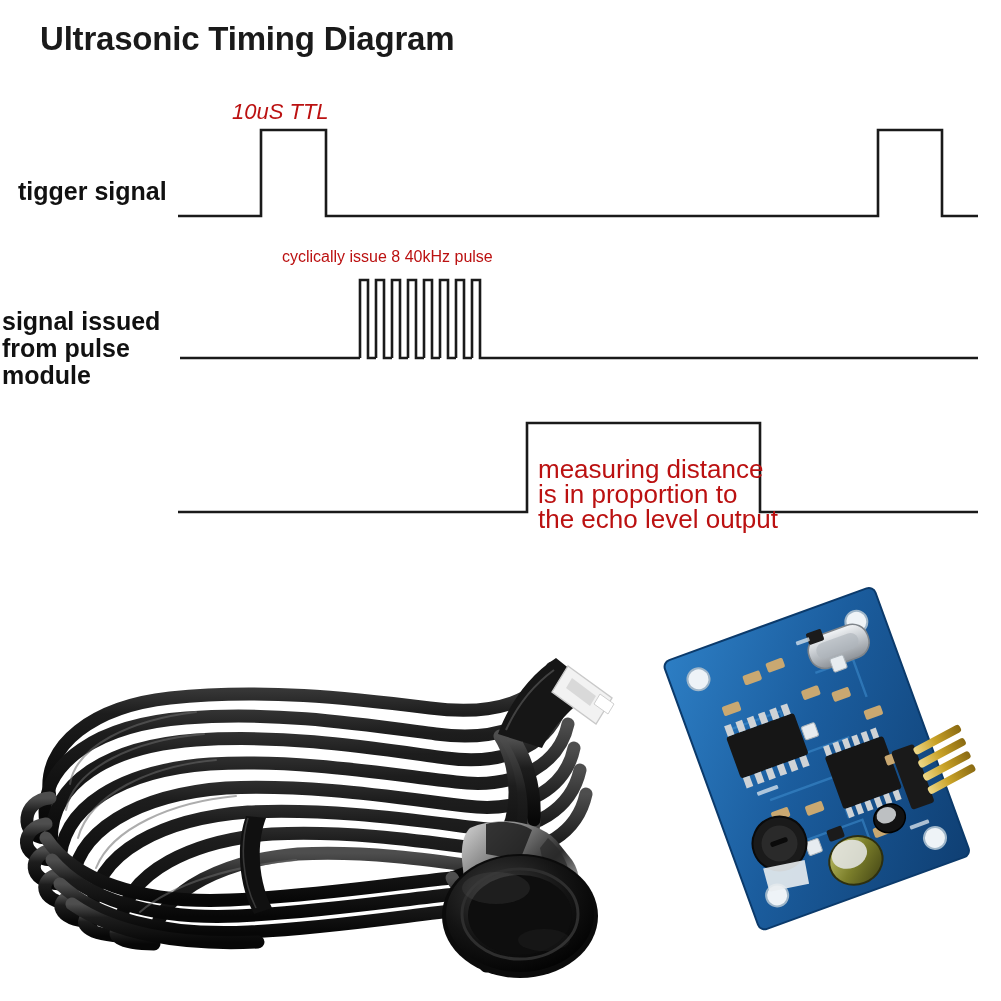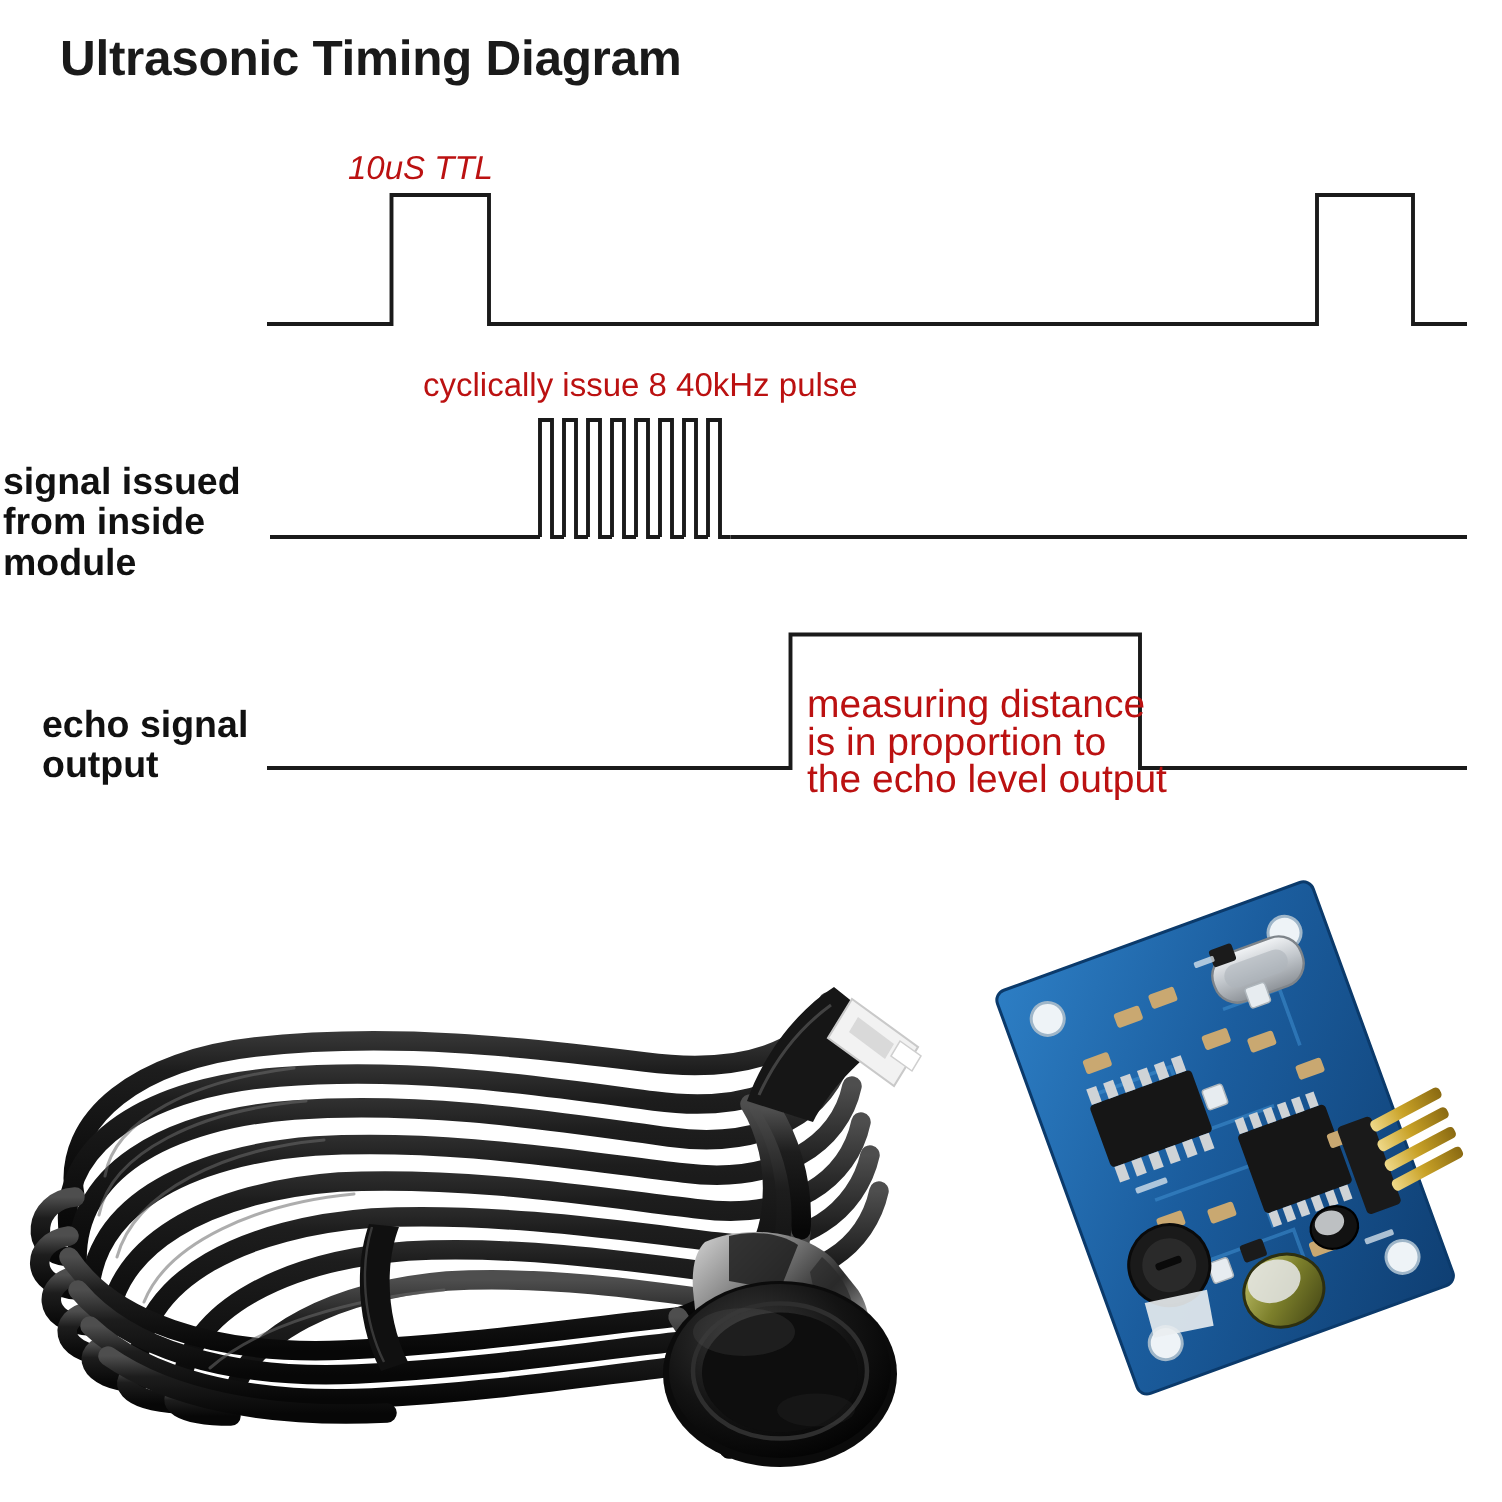--- a/index.html
+++ b/index.html
@@ -47,21 +47,21 @@
   #label-echo      { left: 28px;  top: 470px; }
 
   .note {
     position: absolute;
     color: #bb1111;
     font-size: 21px;
     line-height: 25px;
     white-space: pre-line;
   }
   #note-ttl     { left: 232px; top: 99px;  font-size: 22px; font-style: italic; }
-  #note-burst   { left: 282px; top: 244px; font-size: 22px; }
+  #note-burst   { left: 282px; top: 244px; font-size: 16px; }
   #note-echo    { left: 538px; top: 457px; font-size: 26px; }
 
   #wave-svg {
     position: absolute;
     left: 0; top: 0;
     width: 1001px; height: 560px;
   }
   
   #photo {
     position: absolute;
@@ -95,25 +95,24 @@
         <polyline points="440,358 440,280 448,280 448,358 456,358"></polyline>
         <polyline points="456,358 456,280 464,280 464,358 472,358"></polyline>
         <polyline points="472,358 472,280 480,280 480,358 487,358"></polyline>
       </g>
 
       <polyline fill="none" stroke="#1a1a1a" stroke-width="2.6" points="487,358 978,358"></polyline>
 
       <polyline fill="none" stroke="#1a1a1a" stroke-width="2.6" stroke-linejoin="miter" points="178,512 527,512 527,423 760,423 760,512 978,512"></polyline>
     </svg>
 
+    <div class="row-label" id="label-trigger">tigger signal</div>
     <div class="row-label" id="label-issued">signal issued
-from inside
+from pulse
 module</div>
-    <div class="row-label" id="label-echo">echo signal
-output</div>
 
     <div class="note" id="note-ttl">10uS TTL</div>
     <div class="note" id="note-burst">cyclically issue 8 40kHz pulse</div>
     <div class="note" id="note-echo">measuring distance
 is in proportion to
 the echo level output</div>
   </div>
 
   <div id="photo">
     <svg id="photo-svg" viewBox="0 0 1001 453">

